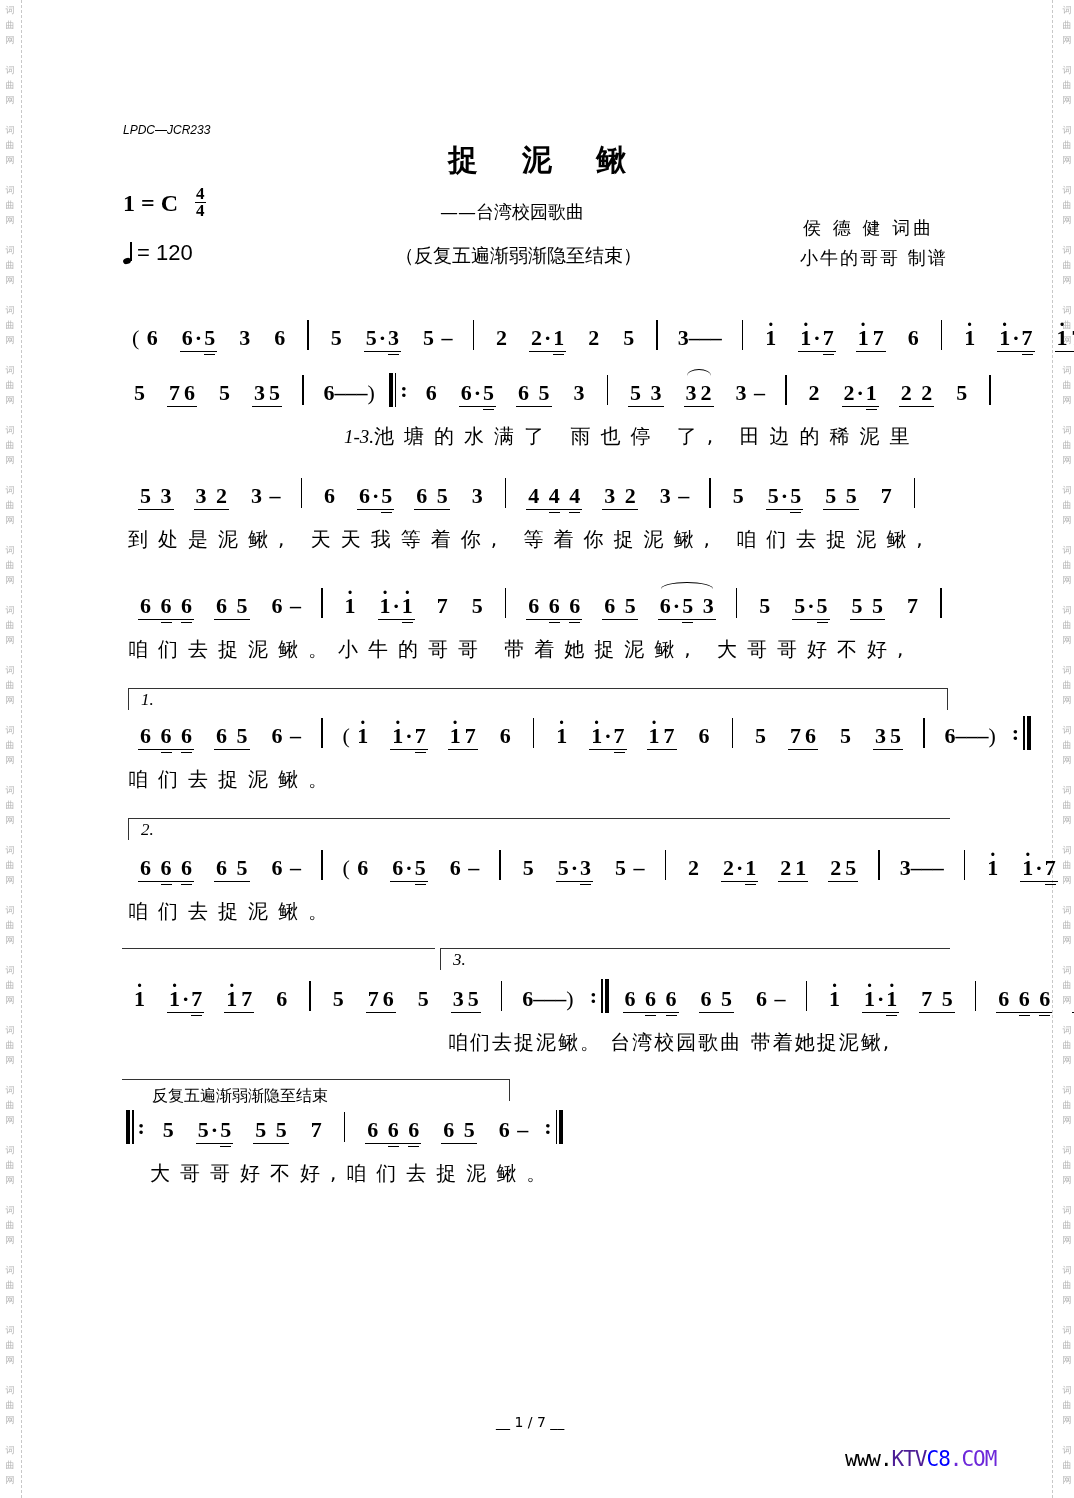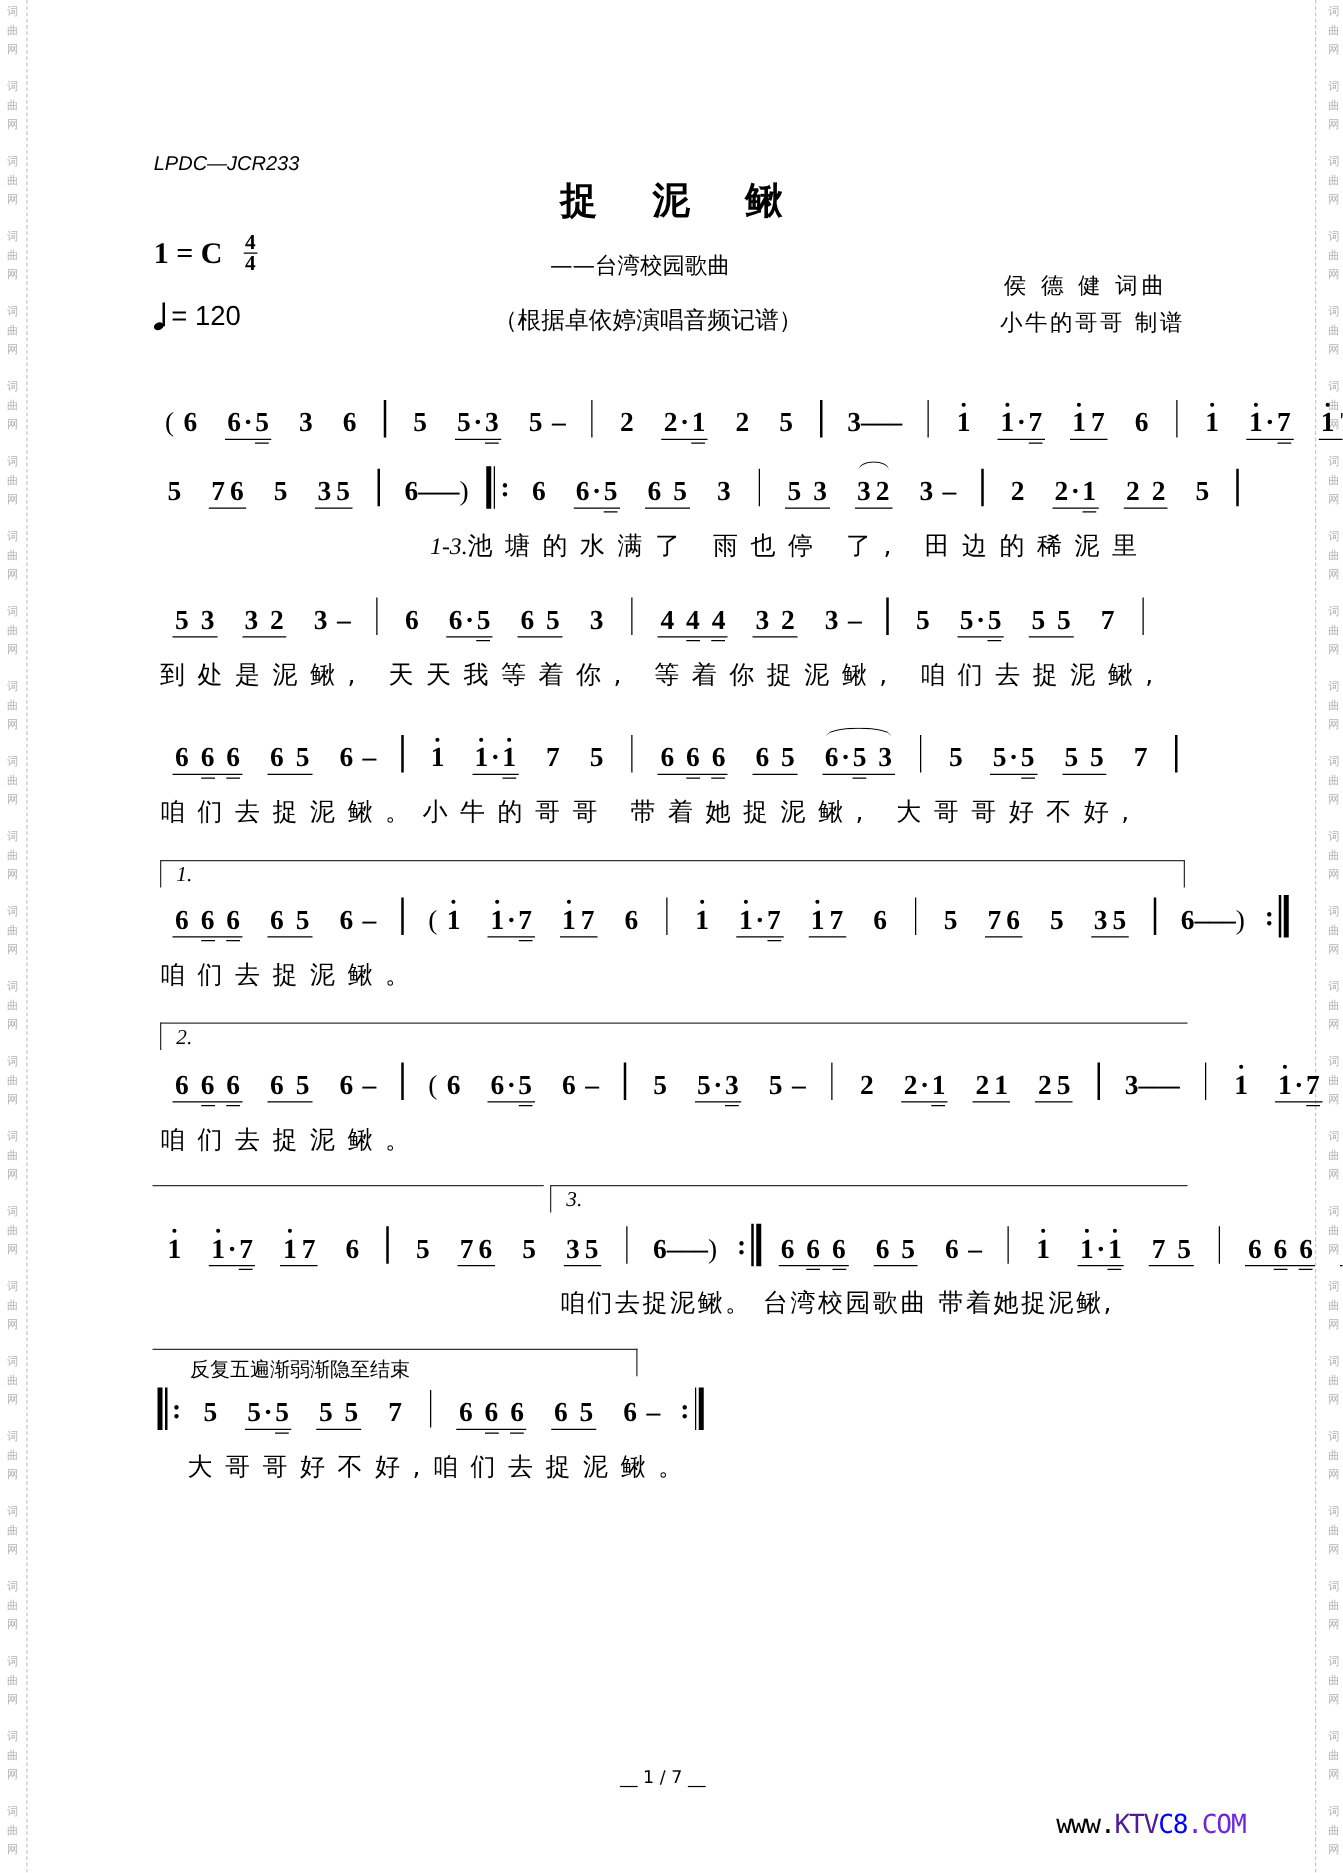--- a/index.html
+++ b/index.html
@@ -7,21 +7,21 @@
   body { position: relative; font-family: "DejaVu Serif", serif; color: #000; }
 
   .side { position: absolute; top: 0; width: 22px; height: 1498px; }
   .side.left { left: 0; border-right: 1px dashed #c8c8c8; }
   .side.right { right: 0; width: 22px; border-left: 1px dashed #c8c8c8; }
   .side .wm { position: absolute; left: 2px; width: 16px; font-family: "DejaVu Sans", sans-serif; font-size: 9px; line-height: 10px; color: #b4b4b4; text-align: center; }
   .side.right .wm { left: 6px; }
 
   .abs { position: absolute; white-space: nowrap; }
 
-  #code { left: 123px; top: 123px; font-family: "Liberation Sans", sans-serif; font-style: italic; font-size: 16px; }
+  #code { left: 123px; top: 123px; font-family: "Liberation Sans", sans-serif; font-style: italic; font-size: 12px; }
   #title { left: 0; width: 1074px; top: 140px; text-align: center; font-family: "DejaVu Serif", serif; font-weight: bold; font-size: 30px; letter-spacing: 44px; padding-left: 44px; }
   #key { left: 123px; top: 190px; font-family: "Liberation Serif", serif; font-weight: bold; font-size: 24px; }
   #timesig { left: 195px; top: 186px; display: inline-flex; flex-direction: column; align-items: center; font-family: "Liberation Serif", serif; font-weight: bold; font-size: 17px; line-height: 16px; }
   #tempo { left: 123px; top: 240px; font-family: "Liberation Sans", sans-serif; font-size: 22px; }
   #tempo .qnote { display: inline-block; position: relative; width: 10px; height: 22px; vertical-align: -4px; margin-right: 4px; }
   #tempo .qnote::before { content: ""; position: absolute; left: 0; bottom: 0; width: 8px; height: 6px; border-radius: 50%; background: #000; transform: rotate(-20deg); }
   #tempo .qnote::after { content: ""; position: absolute; left: 7px; top: 0; width: 1.5px; height: 19px; background: #000; }
   #subtitle { left: 440px; top: 200px; font-family: "DejaVu Sans", sans-serif; font-size: 18px; }
   #source { left: 395px; top: 243px; font-family: "DejaVu Sans", sans-serif; font-size: 19px; }
   #credit1 { left: 803px; top: 216px; font-family: "DejaVu Sans", sans-serif; font-size: 18px; letter-spacing: 3px; }
@@ -212,21 +212,21 @@
 
 <div class="abs" id="code">LPDC—JCR233</div>
 <div class="abs" id="title">捉泥鳅</div>
 <div class="abs" id="key">1 = C</div>
 <div class="abs" id="timesig">
   <span style="border-bottom:1.5px solid #000;padding:0 1px;">4</span>
   <span>4</span>
 </div>
 <div class="abs" id="tempo"><span class="qnote"></span><span>= 120</span></div>
 <div class="abs" id="subtitle">——台湾校园歌曲</div>
-<div class="abs" id="source">（根据卓依婷演唱音频记谱）</div>
+<div class="abs" id="source">（反复五遍渐弱渐隐至结束）</div>
 <div class="abs" id="credit1">侯 德 健 词曲</div>
 <div class="abs" id="credit2">小牛的哥哥 制谱</div>
 
 <div id="score">
     <div class="row" style="top: 320px; left: 122px;">
       <span class="tok" style="margin: 0px 9px;"><span style="font-weight: normal;">( </span><span><span class="n">6</span></span></span>
       <span class="tok" style="margin: 0px 9px;"><span class="ul1 ul2"><span class="n">6</span><span>·</span><span class="n dd">5</span></span></span>
       <span class="tok" style="margin: 0px 9px;"><span><span class="n">3</span></span></span>
       <span class="tok" style="margin: 0px 9px;"><span><span class="n">6</span></span></span>
       <span class="bar"></span>

